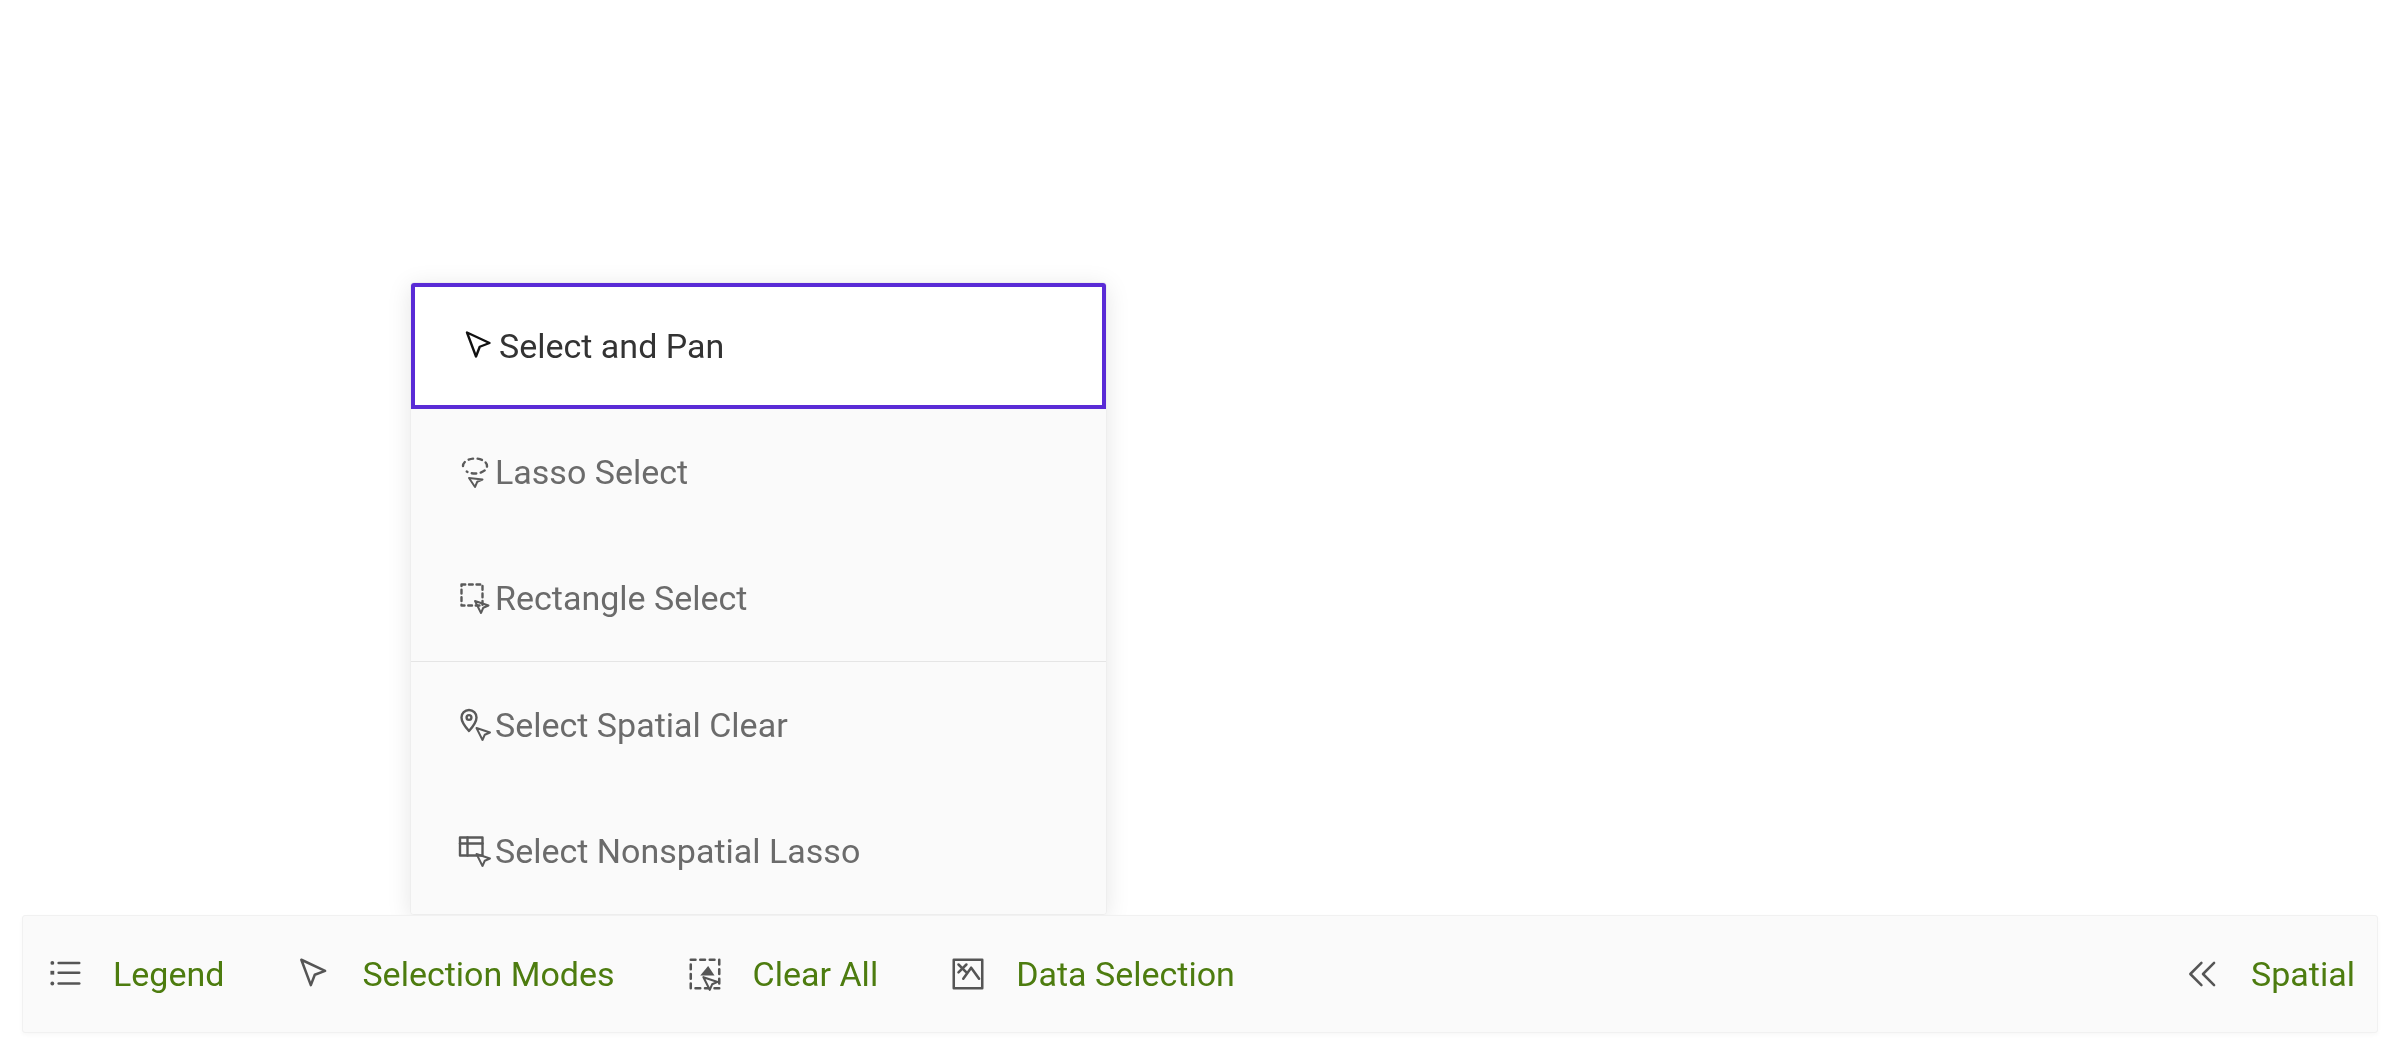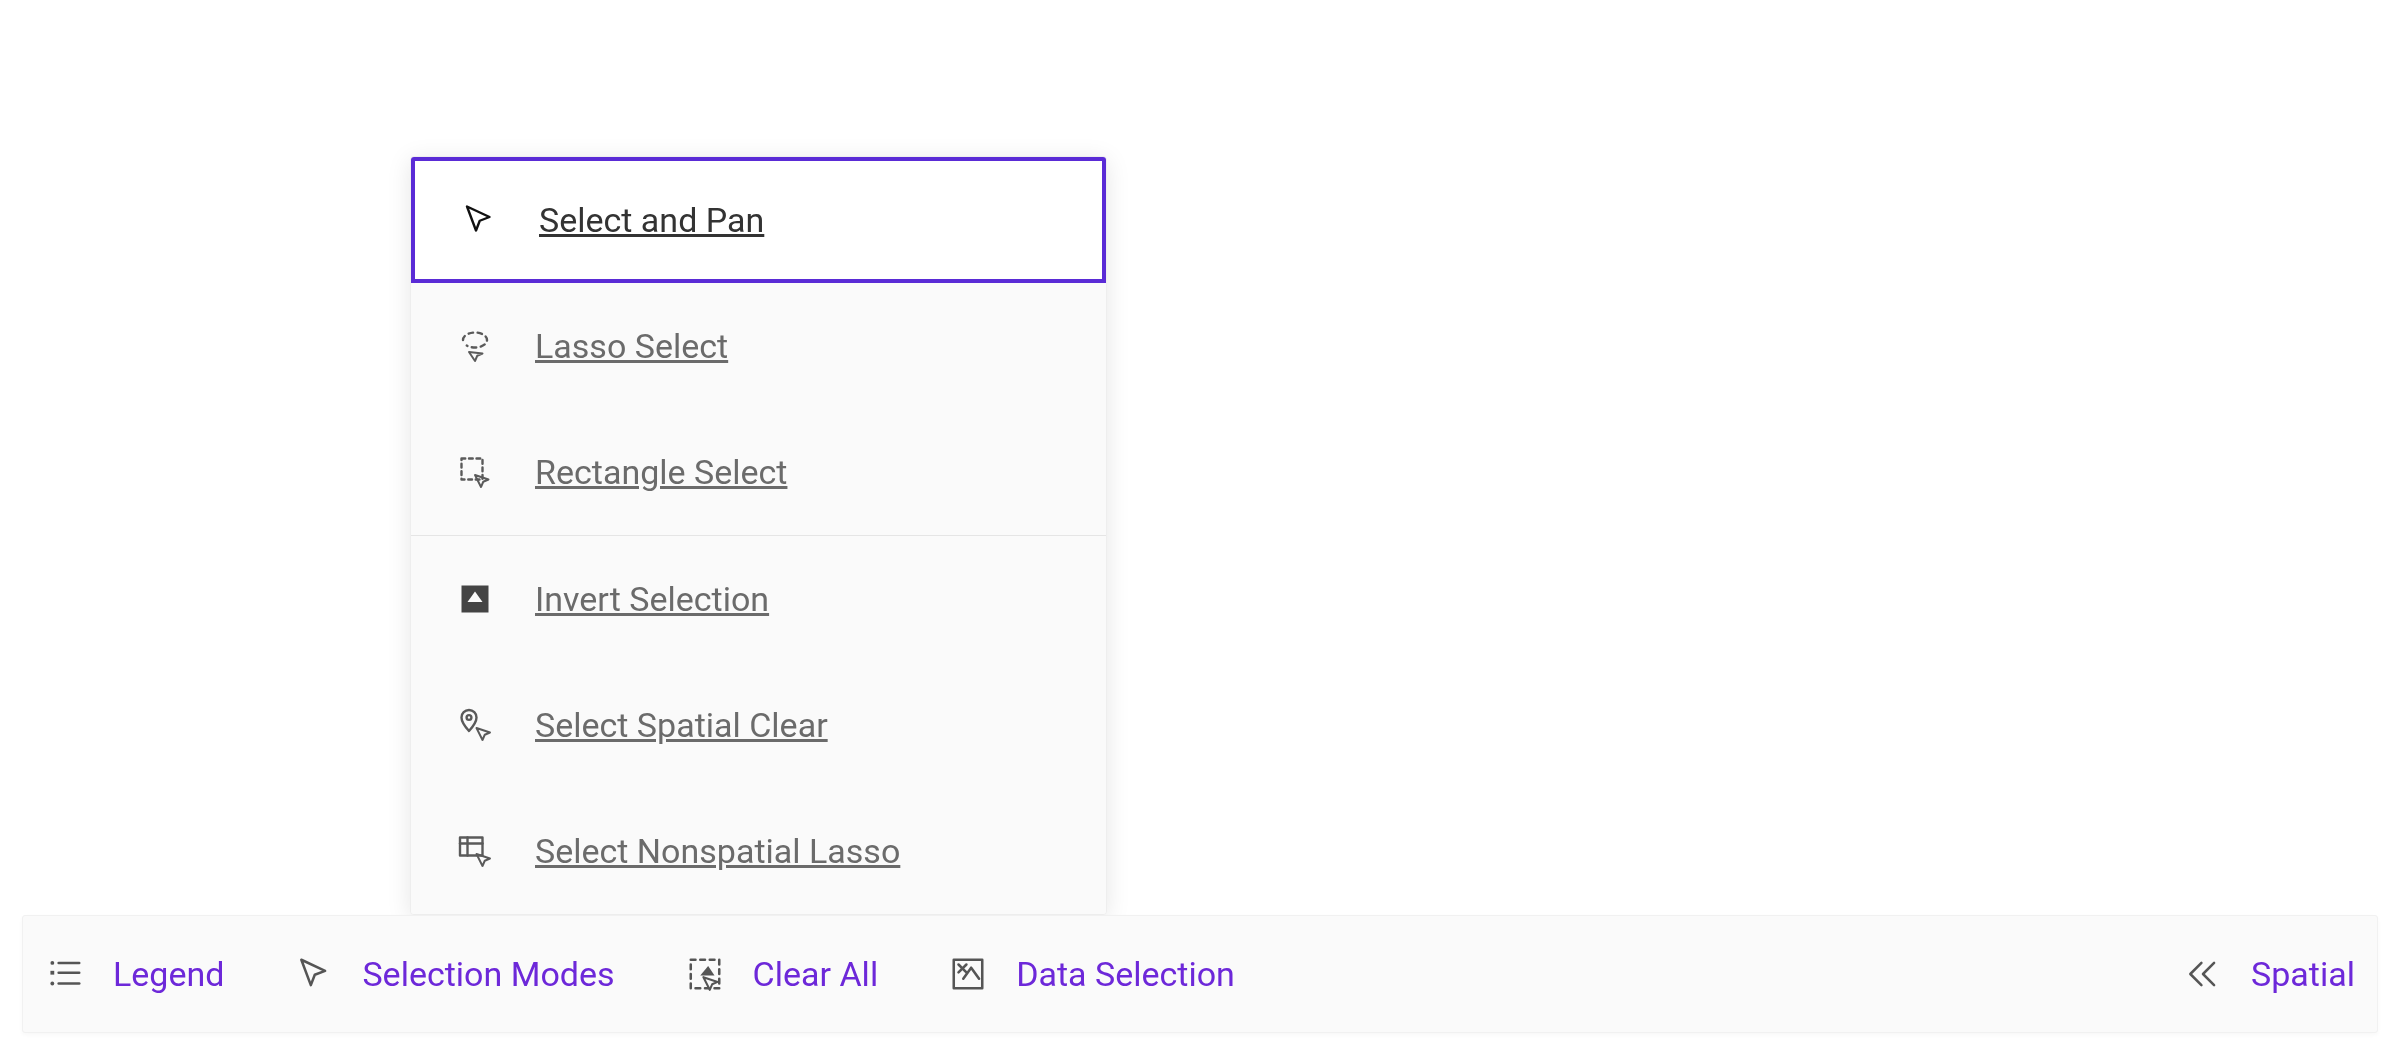--- a/index.html
+++ b/index.html
@@ -29,21 +29,21 @@
       align-items: center;
       padding: 0 22px;
       gap: 70px;
     }
 
     .toolbar-item {
       display: flex;
       align-items: center;
       gap: 28px;
       font-size: 34px;
-      color: #6d28d9;
+      color: #4d7c0f;
       cursor: pointer;
       user-select: none;
       white-space: nowrap;
     }
     .toolbar-item .icon { width: 40px; height: 40px; display:flex; align-items:center; justify-content:center; }
     .toolbar-item svg { width: 38px; height: 38px; stroke: #555; }
 
     .spacer-flex { flex: 1 1 auto; }
 
     
@@ -54,29 +54,27 @@
       width: 697px;
       background: #fafafa;
       border: 1px solid #eee;
       border-radius: 4px;
       box-shadow: 0 4px 24px rgba(0,0,0,0.10);
       overflow: hidden;
     }
     .menu-item {
       display: flex;
       align-items: center;
-      gap: 40px;
       padding: 0 44px;
       height: 126px;
       font-size: 34px;
       color: #6b6b6b;
       cursor: pointer;
       user-select: none;
       background: #fafafa;
-      text-decoration: underline;
     }
     .menu-item.selected {
       border: 4px solid #5a2bd6;
       background: #ffffff;
       color: #333;
       height: 126px;
     }
     .menu-item .icon { width: 40px; height: 40px; display:flex; align-items:center; justify-content:center; }
     .menu-item svg { width: 36px; height: 36px; }
 
@@ -121,29 +119,20 @@
       <svg viewBox="0 0 24 24">
         <rect x="3" y="3" width="14" height="14" stroke-dasharray="2.5 2.5"></rect>
         <path d="M12 14l4 8 1.5-3.5L21 17l-9-3z" stroke-width="1.3"></path>
       </svg>
     </span>
     <span>Rectangle Select</span>
   </div>
 
   <div class="menu-separator"></div>
 
-  <div class="menu-item">
-    <span class="icon">
-      <svg viewBox="0 0 24 24">
-        <rect x="3" y="3" width="18" height="18" fill="#444" stroke="none"></rect>
-        <path d="M7 14l5-7 5 7H7z" fill="#fafafa" stroke="none"></path>
-      </svg>
-    </span>
-    <span>Invert Selection</span>
-  </div>
 
   <div class="menu-item">
     <span class="icon">
       <svg viewBox="0 0 24 24">
         <path d="M8 2a5 5 0 0 1 5 5c0 3.5-5 9-5 9S3 10.5 3 7a5 5 0 0 1 5-5z"></path>
         <circle cx="8" cy="7" r="1.6"></circle>
         <path d="M13 14l4 8 1.5-3.5L22 17l-9-3z" stroke-width="1.3"></path>
       </svg>
     </span>
     <span>Select Spatial Clear</span>

